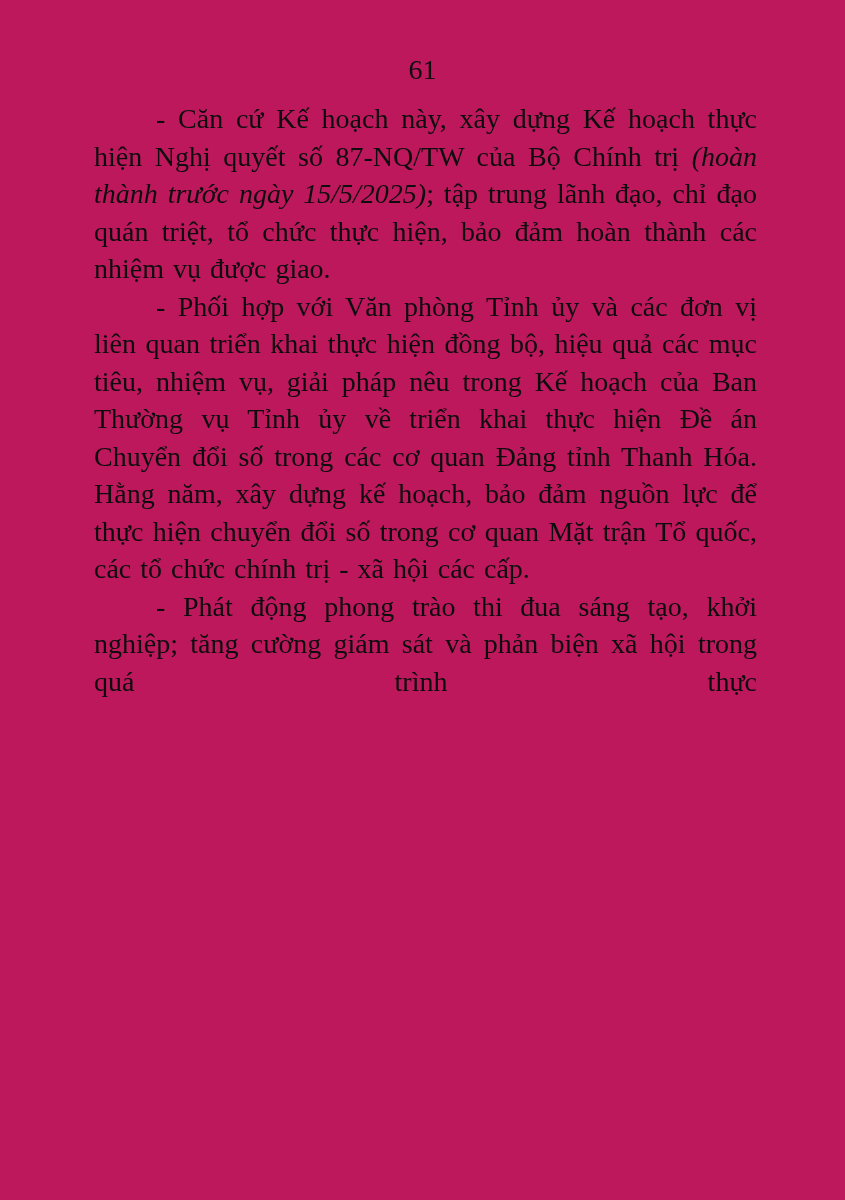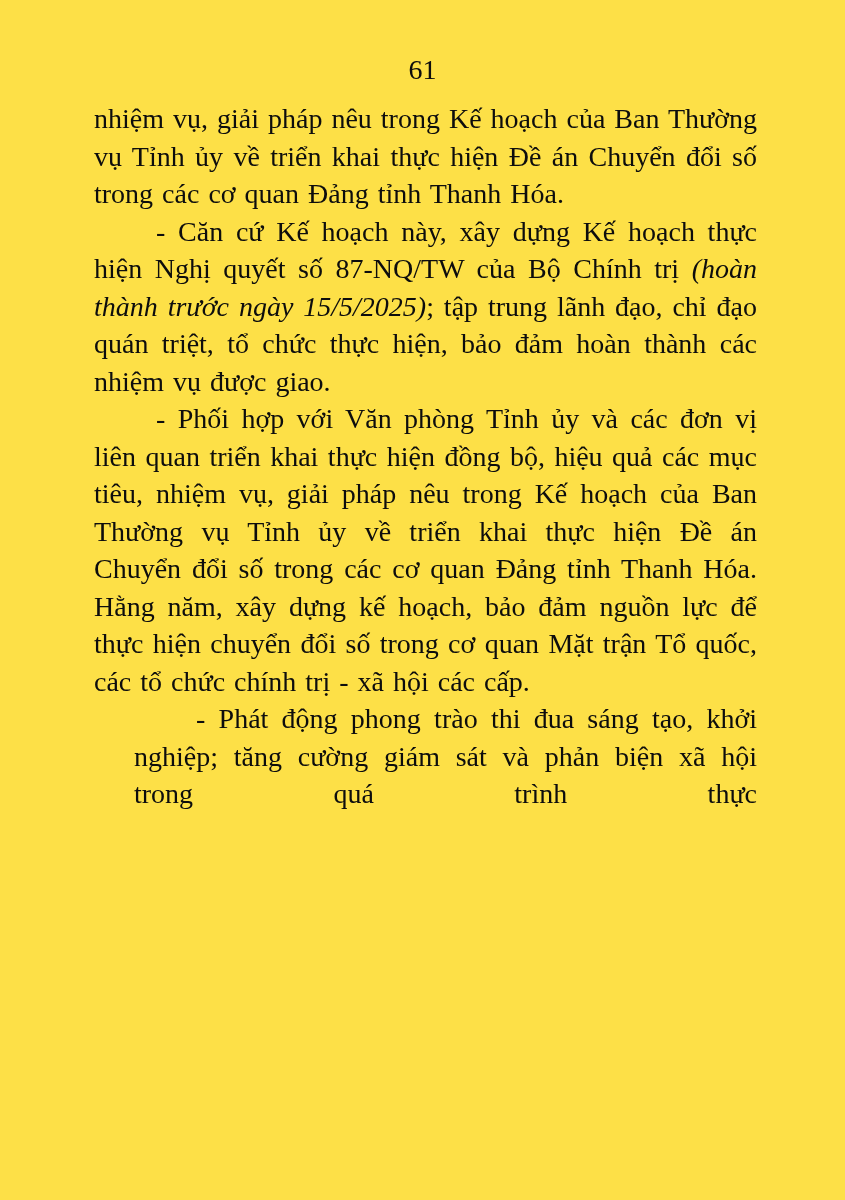--- a/index.html
+++ b/index.html
@@ -4,21 +4,21 @@
 <style>
   html, body {
     margin: 0;
     padding: 0;
     background: #ffffff;
   }
   .page {
     position: relative;
     width: 845px;
     height: 1200px;
-    background: #fde047;
+    background: #be185d;
     color: #0d0d0d;
     font-family: "Liberation Serif", "DejaVu Serif", serif;
     overflow: hidden;
     box-sizing: border-box;
   }
   .page-number {
     padding-top: 55px;
     text-align: center;
     font-size: 28px;
     line-height: 30px;
@@ -36,36 +36,34 @@
     word-spacing: 2px;
   }
   .para.no-indent {
     text-indent: 0;
   }
   .para.heading {
     font-weight: bold;
   }
   .para.fill-last {
     text-align-last: justify;
-    margin-left: 40px;
   }
   .italic-run {
     font-style: italic;
   }
 </style>
 </head>
 <body>
 
 <div class="page">
 
   <div class="page-number">61</div>
 
   <div class="content">
 
-    <p class="para no-indent">nhiệm vụ, giải pháp nêu trong Kế hoạch của Ban Thường vụ Tỉnh ủy về triển khai thực hiện Đề án Chuyển đổi số trong các cơ quan Đảng tỉnh Thanh Hóa.</p>
 
 
     <p class="para"><span>- Căn cứ Kế hoạch này, xây dựng Kế hoạch thực hiện Nghị quyết số 87-NQ/TW của Bộ Chính trị </span><span class="italic-run">(hoàn thành trước ngày 15/5/2025)</span><span>; tập trung lãnh đạo, chỉ đạo quán triệt, tổ chức thực hiện, bảo đảm hoàn thành các nhiệm vụ được giao.</span></p>
 
     <p class="para">- Phối hợp với Văn phòng Tỉnh ủy và các đơn vị liên quan triển khai thực hiện đồng bộ, hiệu quả các mục tiêu, nhiệm vụ, giải pháp nêu trong Kế hoạch của Ban Thường vụ Tỉnh ủy về triển khai thực hiện Đề án Chuyển đổi số trong các cơ quan Đảng tỉnh Thanh Hóa. Hằng năm, xây dựng kế hoạch, bảo đảm nguồn lực để thực hiện chuyển đổi số trong cơ quan Mặt trận Tổ quốc, các tổ chức chính trị - xã hội các cấp.</p>
 
 
     <p class="para fill-last">- Phát động phong trào thi đua sáng tạo, khởi nghiệp; tăng cường giám sát và phản biện xã hội trong quá trình thực</p>
 
   </div>

